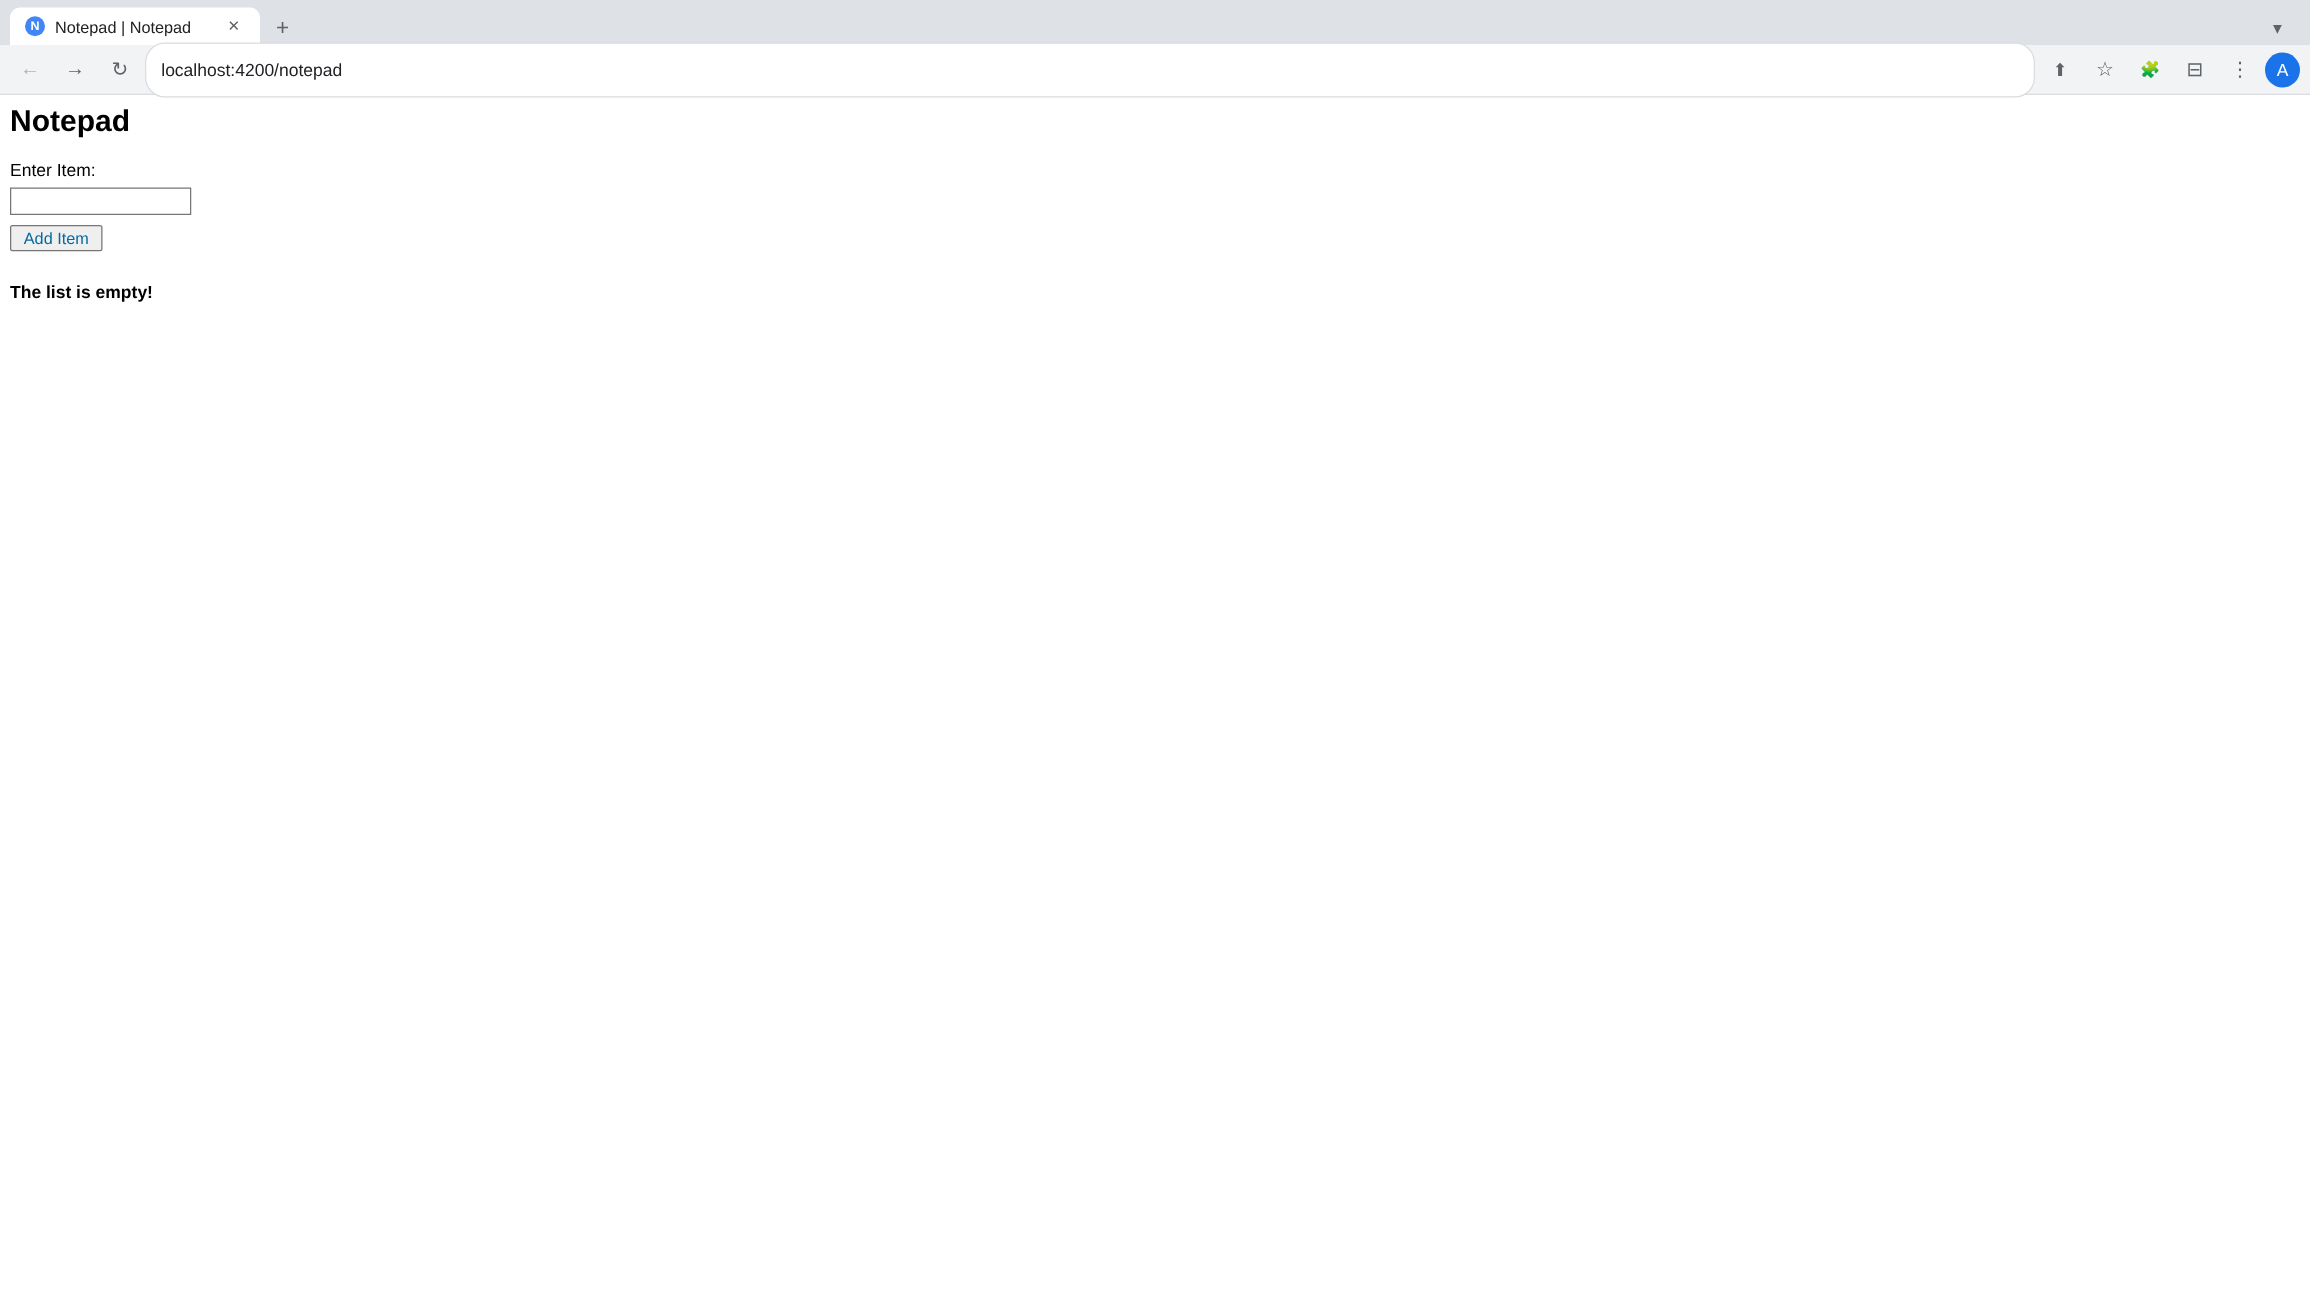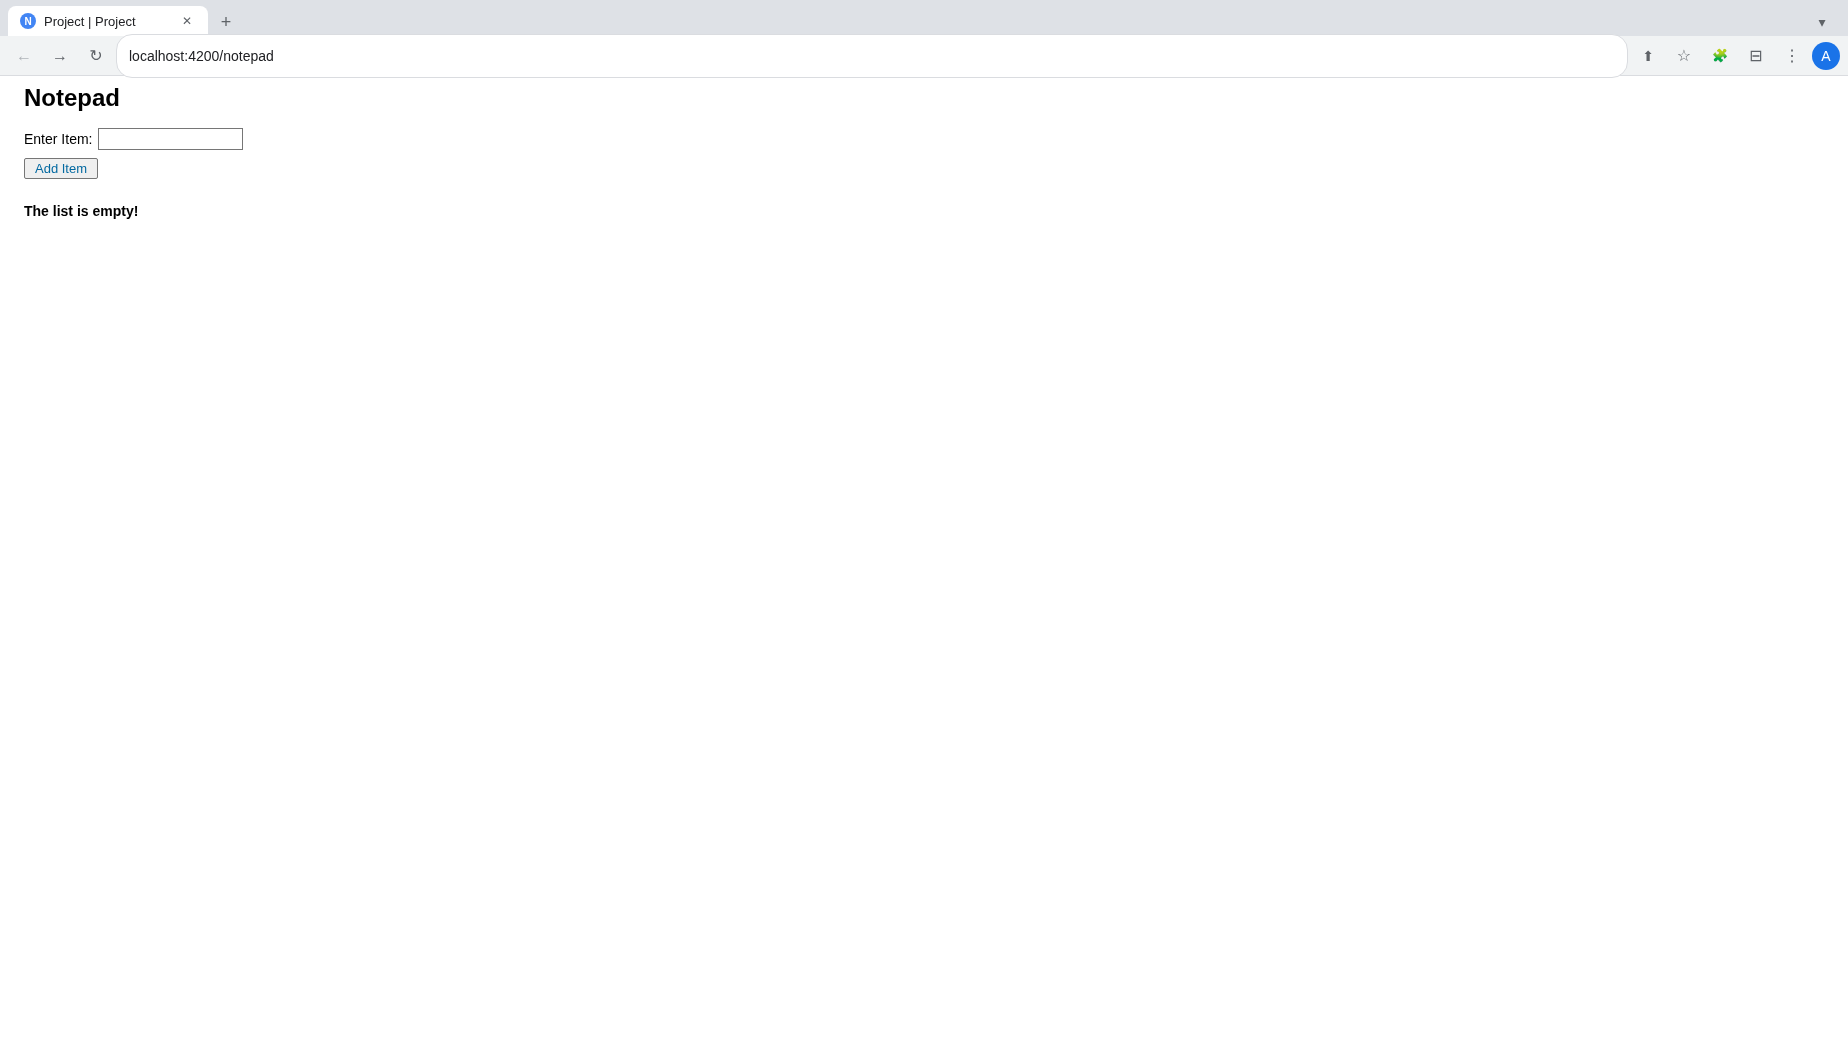--- a/index.html
+++ b/index.html
@@ -180,37 +180,37 @@
       align-items: center;
       justify-content: center;
       color: white;
       font-size: 14px;
       font-weight: 500;
       cursor: pointer;
     }
 
     
     .page-content {
-      padding: 8px 24px;
+      padding: 8px 8px;
       background: #ffffff;
       min-height: calc(100vh - 112px);
     }
 
     .page-title {
       font-size: 24px;
       font-weight: bold;
       margin-bottom: 16px;
       color: #000000;
     }
 
     .form-row {
       display: flex;
-      align-items: center;
       gap: 6px;
       margin-bottom: 8px;
+      flex-direction: column;
     }
 
     .form-label {
       font-size: 14px;
       color: #000000;
     }
 
     .form-input {
       width: 145px;
       height: 22px;
@@ -242,21 +242,21 @@
 </head>
 <body>
 
 <div class="browser-chrome">
 
   <div class="browser-tab-bar">
     <div class="tab-active">
       <div class="tab-favicon">
         <span>N</span>
       </div>
-      <span class="tab-title">Project | Project</span>
+      <span class="tab-title">Notepad | Notepad</span>
       <div class="tab-close">
         <span>✕</span>
       </div>
     </div>
     <div class="tab-new">
       <span>+</span>
     </div>
     <div class="tab-list-dropdown" style="margin-left: auto; margin-right: 4px;">
       <span>▾</span>
     </div>

